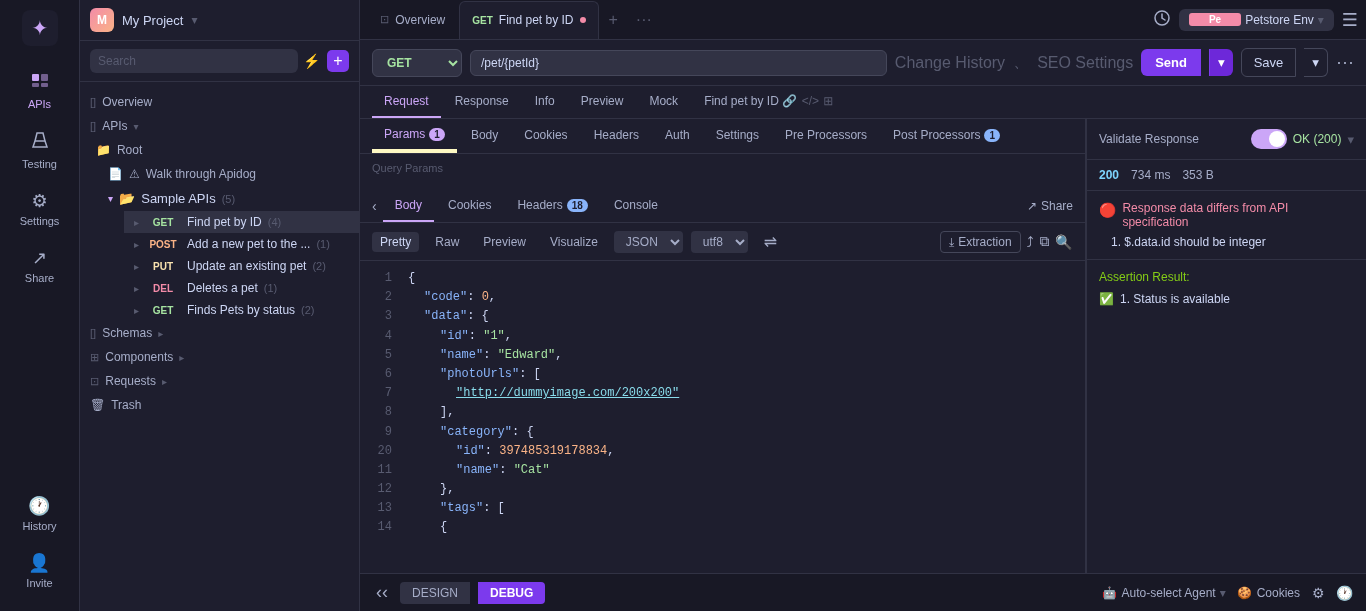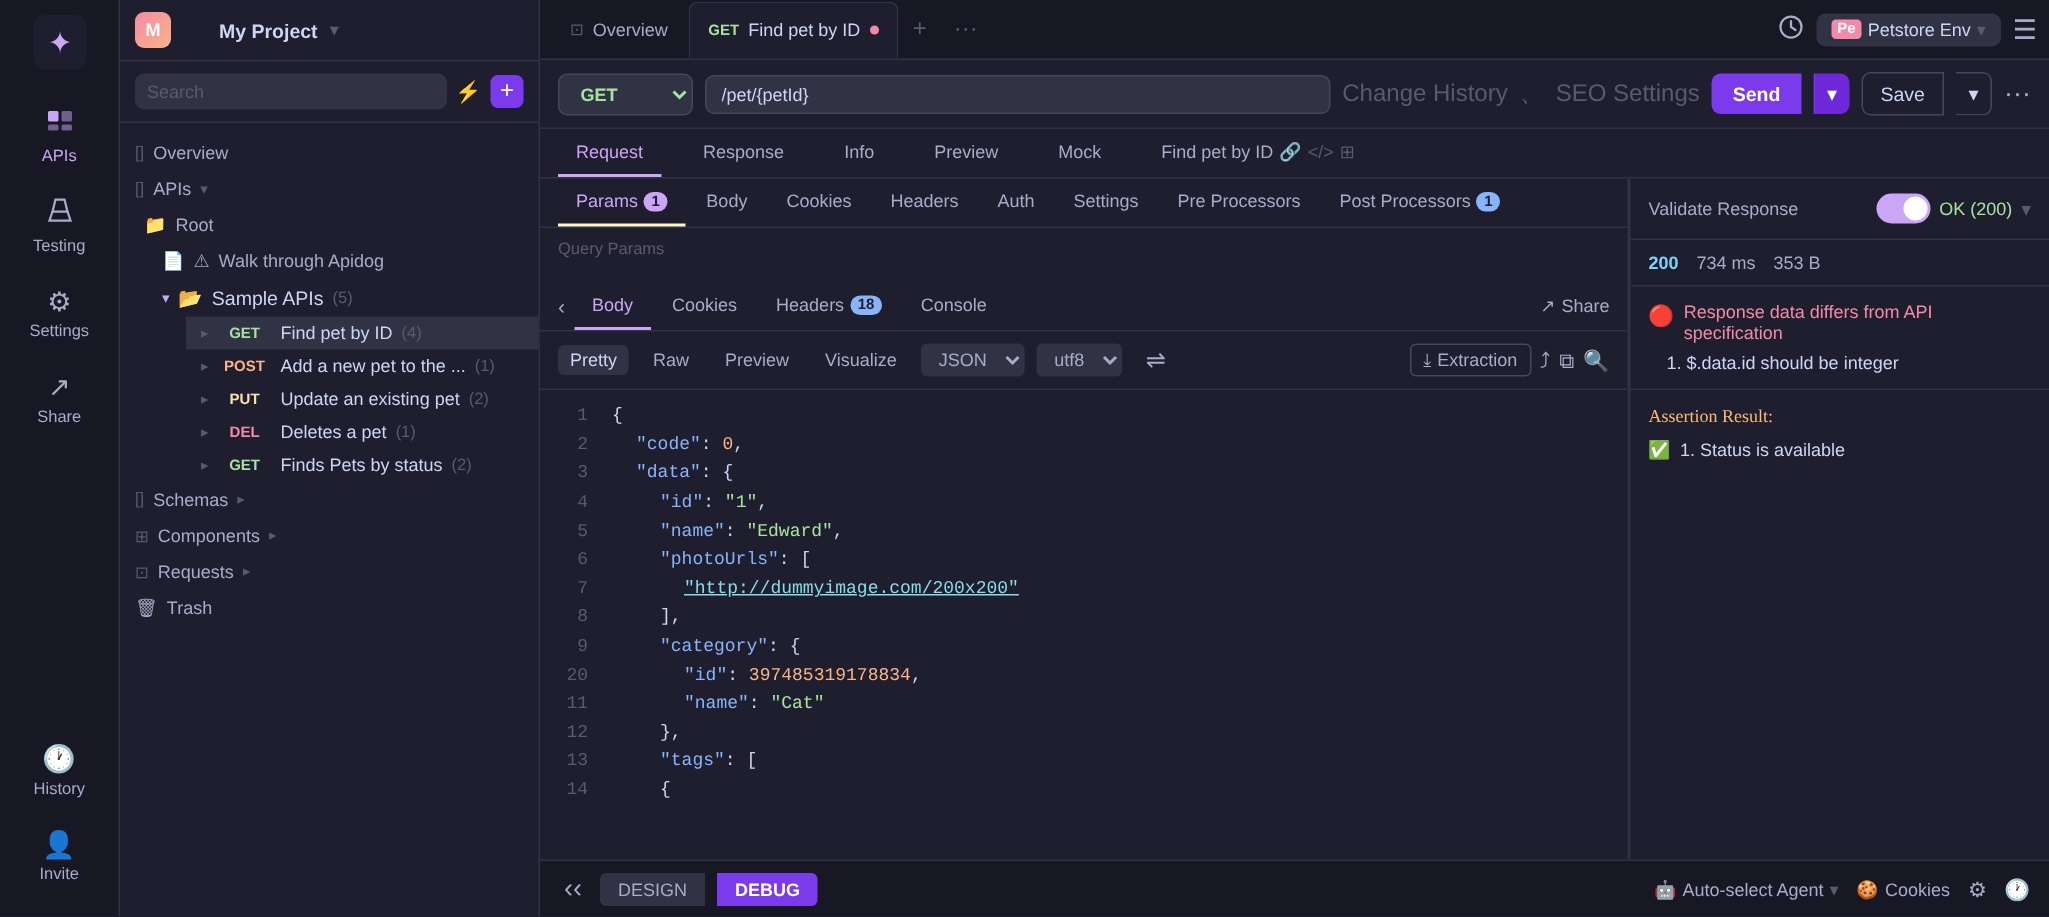--- a/index.html
+++ b/index.html
@@ -53,32 +53,32 @@
     .method-select { background: #313244; border: 1px solid #45475a; color: #a6e3a1; padding: 5px 10px; border-radius: 6px; font-size: 12px; font-weight: 700; cursor: pointer; }
     .url-input { flex: 1; background: #313244; border: 1px solid #45475a; border-radius: 6px; padding: 5px 10px; color: #cdd6f4; font-size: 12px; outline: none; }
     .url-breadcrumb { color: #585b70; font-size: 16px; }
     .send-btn { background: #7c3aed; border: none; color: white; padding: 6px 14px; border-radius: 6px 0 0 6px; cursor: pointer; font-size: 13px; font-weight: 600; }
     .send-dropdown { background: #6d28d9; border: none; color: white; padding: 6px 8px; border-radius: 0 6px 6px 0; cursor: pointer; border-left: 1px solid #7c3aed; }
     .save-btn { background: none; border: 1px solid #45475a; color: #cdd6f4; padding: 6px 12px; border-radius: 6px 0 0 6px; cursor: pointer; font-size: 13px; }
     .save-dropdown { background: none; border: 1px solid #45475a; border-left: none; color: #cdd6f4; padding: 6px 8px; border-radius: 0 6px 6px 0; cursor: pointer; }
     .more-btn { background: none; border: none; color: #a6adc8; cursor: pointer; font-size: 18px; }
 
     
-    .req-tabs { display: flex; align-items: center; padding: 0 12px; border-bottom: 1px solid #313244; gap: 16px; background: #1e1e2e; }
+    .req-tabs { display: flex; align-items: center; padding: 0 12px; border-bottom: 1px solid #313244; gap: 2px; background: #1e1e2e; }
     .req-tab { padding: 8px 12px; cursor: pointer; color: #a6adc8; font-size: 12px; border-bottom: 2px solid transparent; }
     .req-tab.active { color: #cba6f7; border-bottom: 2px solid #cba6f7; }
 
     
     .content-area { display: flex; flex: 1; overflow: hidden; }
 
     
     .req-panel { flex: 1; display: flex; flex-direction: column; overflow: hidden; border-right: 1px solid #313244; }
     .param-tabs { display: flex; padding: 0 12px; border-bottom: 1px solid #313244; gap: 2px; }
     .param-tab { padding: 8px 12px; cursor: pointer; color: #a6adc8; font-size: 12px; border-bottom: 2px solid transparent; display: flex; align-items: center; gap: 4px; }
-    .param-tab.active { color: #cba6f7; border-bottom: 2px solid #fef9c3; align-items: center; }
+    .param-tab.active { color: #cba6f7; border-bottom: 4px solid #fef9c3; align-items: center; }
     .badge { background: #cba6f7; color: #1e1e2e; border-radius: 10px; padding: 1px 5px; font-size: 10px; font-weight: 700; }
     .badge-blue { background: #89b4fa; color: #1e1e2e; }
 
     .query-params-section { padding: 8px 12px; }
     .query-params-header { color: #585b70; font-size: 11px; margin-bottom: 8px; }
     .params-table-header { display: grid; grid-template-columns: 1fr 1fr 1fr 1fr; color: #585b70; font-size: 11px; padding: 4px 0; border-bottom: 1px solid #313244; }
     .params-table-dots { color: #585b70; text-align: right; }
 
     
     .resp-section { flex: 1; display: flex; flex-direction: column; overflow: hidden; }
@@ -113,37 +113,37 @@
     .stat-200 { color: #7dd3fc; font-size: 12px; font-weight: 700; }
     .stat-time { color: #a6adc8; font-size: 12px; }
     .stat-size { color: #a6adc8; font-size: 12px; }
 
     .validation-section { padding: 10px 12px; border-bottom: 1px solid #313244; }
     .validation-error { display: flex; align-items: flex-start; gap: 6px; color: #f38ba8; font-size: 12px; margin-bottom: 6px; }
     .validation-list { padding-left: 12px; }
     .validation-list-item { color: #cdd6f4; font-size: 12px; margin-top: 4px; }
 
     .assertion-section { padding: 10px 12px; }
-    .assertion-title { color: #fdba74; font-size: 12px; margin-bottom: 8px; font-family: Liberation Serif, serif; }
+    .assertion-title { color: #84cc16; font-size: 12px; margin-bottom: 8px; }
     .assertion-item { display: flex; align-items: center; gap: 6px; font-size: 12px; color: #cdd6f4; }
     .check-green { color: #a6e3a1; }
 
     
     .bottom-bar { display: flex; align-items: center; padding: 6px 12px; background: #181825; border-top: 1px solid #313244; gap: 8px; }
     .bottom-nav { display: flex; align-items: center; gap: 4px; }
     .bottom-btn { background: none; border: none; color: #a6adc8; cursor: pointer; font-size: 18px; padding: 2px 4px; }
     .design-tab { background: #313244; border: none; color: #a6adc8; padding: 4px 12px; border-radius: 4px 0 0 4px; cursor: pointer; font-size: 12px; }
     .debug-tab { background: #7c3aed; border: none; color: white; padding: 4px 12px; border-radius: 0 4px 4px 0; cursor: pointer; font-size: 12px; font-weight: 600; }
     .bottom-right { margin-left: auto; display: flex; align-items: center; gap: 12px; }
     .bottom-right-item { display: flex; align-items: center; gap: 4px; color: #a6adc8; font-size: 12px; cursor: pointer; }
 
     
     .project-header { display: flex; align-items: center; gap: 8px; padding: 8px 10px; border-bottom: 1px solid #313244; }
     .project-icon { width: 24px; height: 24px; background: linear-gradient(135deg, #f38ba8, #fab387); border-radius: 6px; display: flex; align-items: center; justify-content: center; color: white; font-size: 12px; font-weight: 700; }
-    .project-name { font-size: 13px; font-weight: 700; color: #cdd6f4; margin-left: 24px; }
+    .project-name { font-size: 13px; font-weight: 400; color: #cdd6f4; }
     .project-arrow { color: #585b70; font-size: 12px; }
 
     .nav-overview { display: flex; align-items: center; gap: 6px; padding: 5px 10px; cursor: pointer; color: #a6adc8; font-size: 12px; }
     .nav-apis { display: flex; align-items: center; gap: 6px; padding: 5px 10px; cursor: pointer; color: #a6adc8; font-size: 12px; }
     .folder-row { display: flex; align-items: center; gap: 6px; padding: 5px 10px 5px 16px; cursor: pointer; color: #a6adc8; font-size: 12px; }
 
     .schemas-row { display: flex; align-items: center; gap: 6px; padding: 5px 10px; cursor: pointer; color: #a6adc8; font-size: 12px; }
     .components-row { display: flex; align-items: center; gap: 6px; padding: 5px 10px; cursor: pointer; color: #a6adc8; font-size: 12px; }
     .requests-row { display: flex; align-items: center; gap: 6px; padding: 5px 10px; cursor: pointer; color: #a6adc8; font-size: 12px; }
     .trash-row { display: flex; align-items: center; gap: 6px; padding: 5px 10px; cursor: pointer; color: #a6adc8; font-size: 12px; }
@@ -321,21 +321,21 @@
     <button class="tab-add">+</button>
     <button class="tab-more">···</button>
     <div class="tabs-right">
       <button style="background:none;border:none;cursor:pointer;">
         <svg width="18" height="18" viewBox="0 0 18 18" fill="none">
             <circle cx="9" cy="9" r="7" stroke="#a6adc8" stroke-width="1.5"></circle>
             <path d="M9 5v4l3 2" stroke="#a6adc8" stroke-width="1.5" stroke-linecap="round"></path>
           </svg>
       </button>
       <button class="env-selector">
-        <span style="background:#f38ba8;color:white;border-radius:3px;padding:1px 4px;font-size:10px;font-weight:700;">Pe</span>
+        <span style="background:#f38ba8;color:white;border-radius:3px;padding:1px 20px;font-size:10px;font-weight:700;">Pe</span>
         <span>Petstore Env</span>
         <span style="color:#585b70;">▾</span>
       </button>
       <button class="hamburger-btn">☰</button>
     </div>
   </div>
 
   <div class="url-bar">
     <select class="method-select">
       <option>GET</option>

